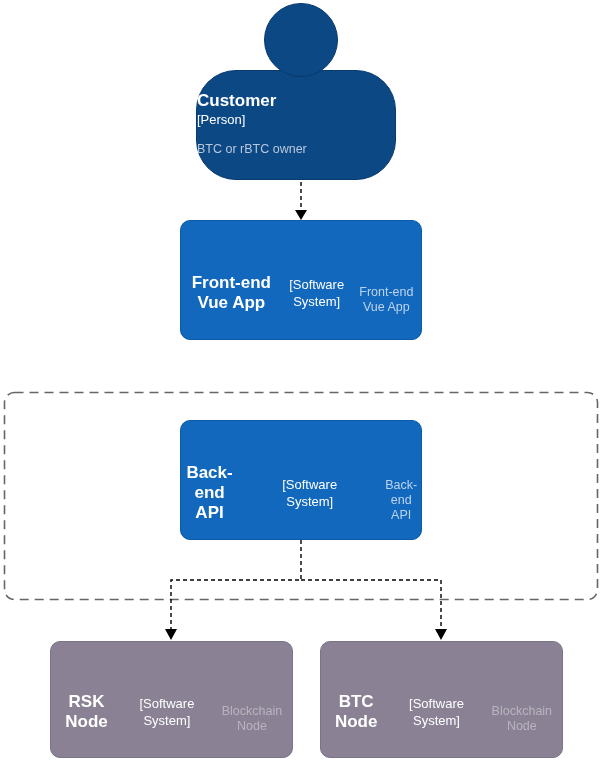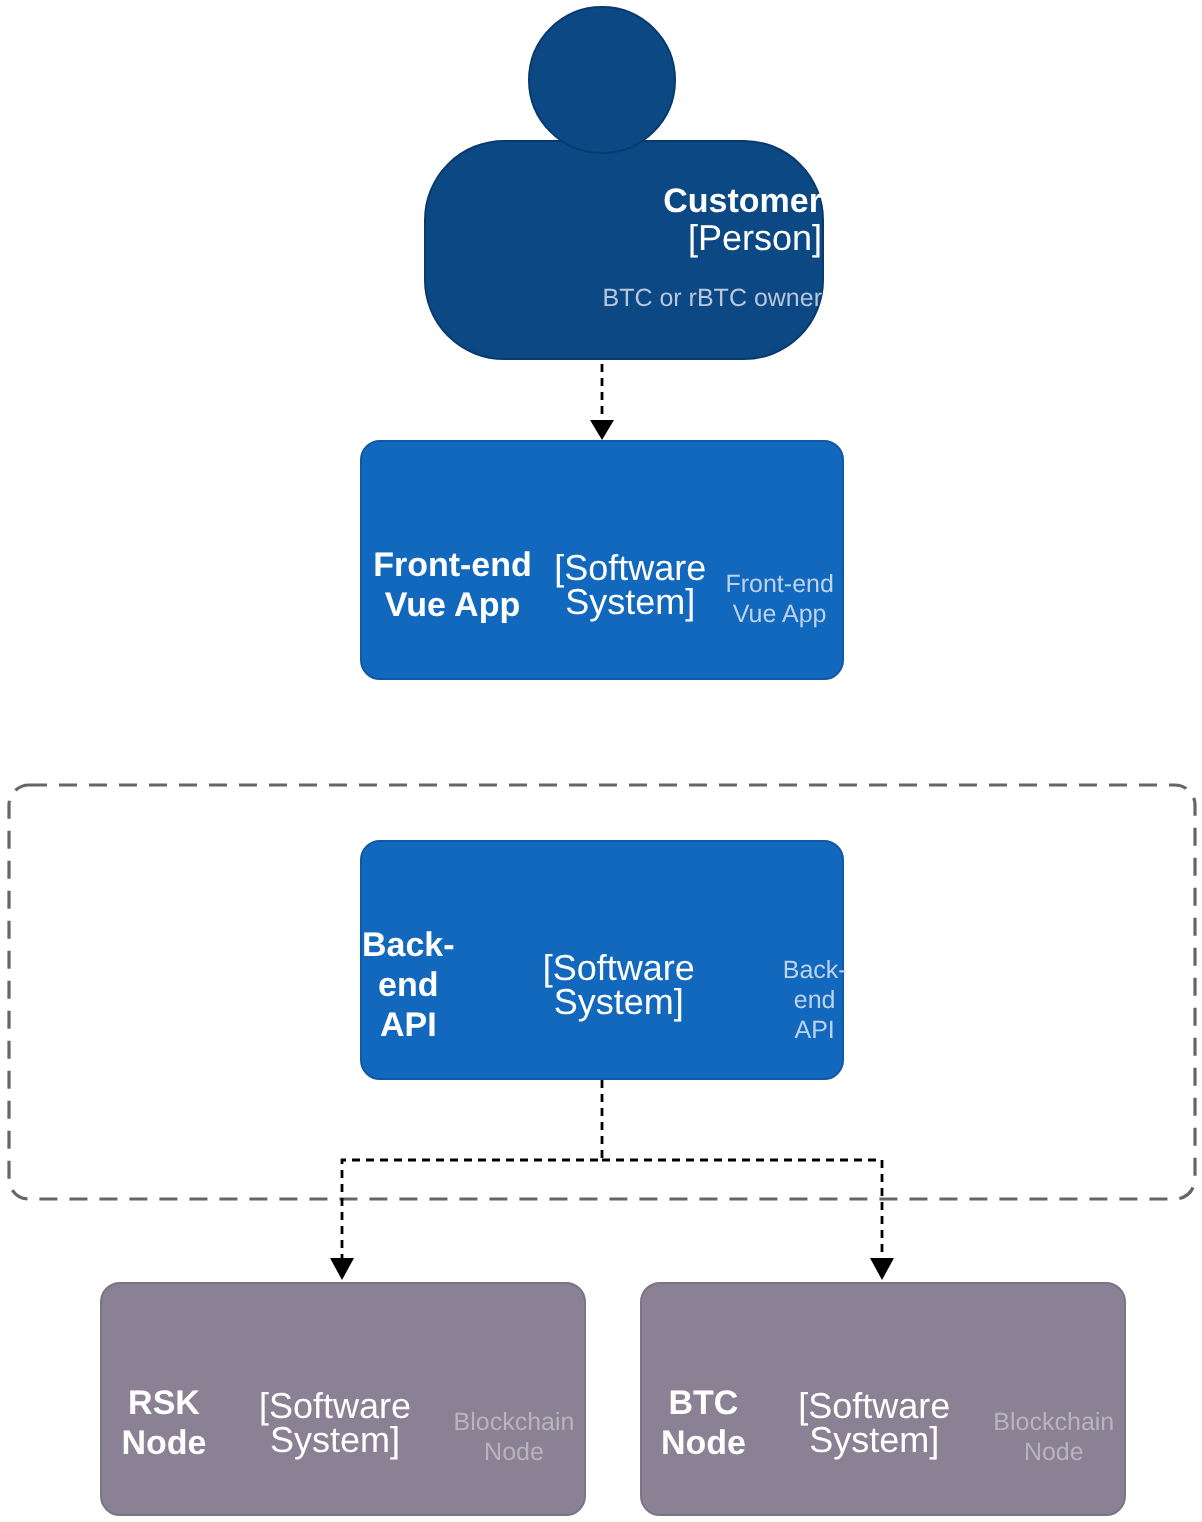--- a/index.html
+++ b/index.html
@@ -40,21 +40,21 @@
   .ah { fill: var(--connector, #000); stroke: none; }
   .boundary-rect {
     fill: none;
     stroke: var(--boundary_stroke, #666);
     stroke-width: 1.6;
     stroke-dasharray: 9 6;
   }
 
   
   .node-title { font-size: 17px; font-weight: bold; color: var(--text_primary); line-height: 20px; }
-  .node-meta  { font-size: 18px; color: var(--text_primary); line-height: 17px; }
+  .node-meta  { font-size: 13px; color: var(--text_primary); line-height: 17px; }
   .node-desc  { font-size: 12.5px; line-height: 15px; margin-top: 14px; }
 
   .box {
     position: absolute;
     box-sizing: border-box;
     border-radius: 10px;
     display: flex;
     flex-direction: row;
     align-items: center;
     text-align: center;
@@ -75,34 +75,34 @@
     width: 243px; height: 117px;
     padding-top: 24px;
   }
   .extbox .node-desc { color: var(--external_desc); }
   .rsk { left: 50px; top: 641px; }
   .btc { left: 320px; top: 641px; }
 
   
   .person-body {
     position: absolute;
-    left: 212px; top: 70px;
+    left: 196px; top: 70px;
     width: 200px; height: 110px;
     box-sizing: border-box;
     background: var(--person_fill);
     border: 1px solid var(--person_border);
     border-radius: 40px;
     display: flex;
     flex-direction: column;
-    align-items: flex-end;
+    align-items: flex-start;
     text-align: center;
     padding-top: 20px;
     z-index: 2;
   }
-  .person-body .node-desc { color: var(--person_desc); margin-left: 40px; }
+  .person-body .node-desc { color: var(--person_desc); }
   .person-head {
     position: absolute;
     left: 264px; top: 3px;
     width: 74px; height: 74px;
     box-sizing: border-box;
     background: var(--person_fill);
     border: 1px solid var(--person_border);
     border-radius: 50%;
     z-index: 3;
   }

